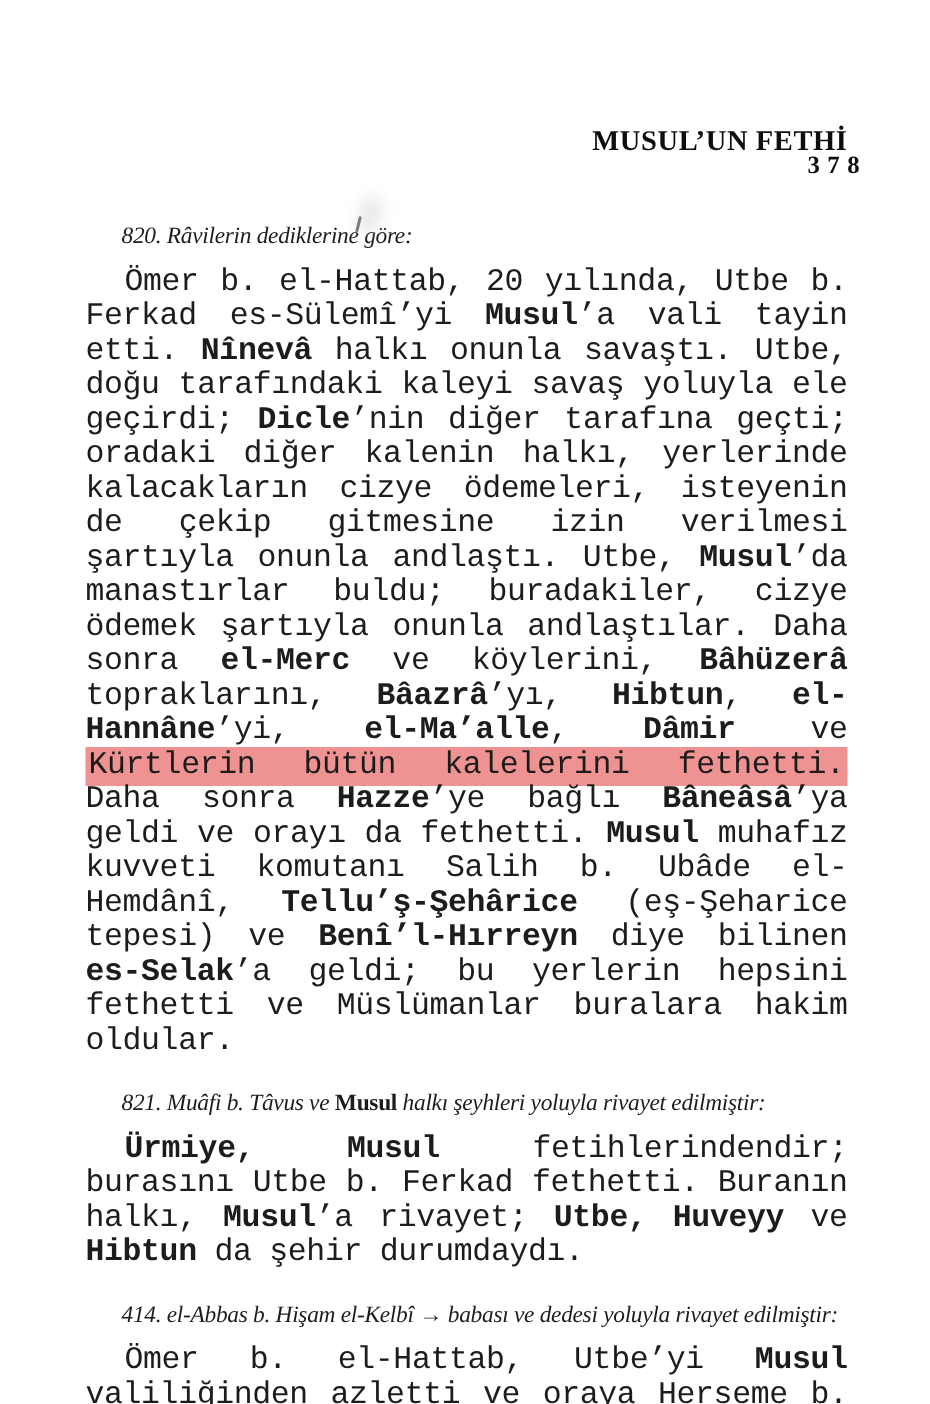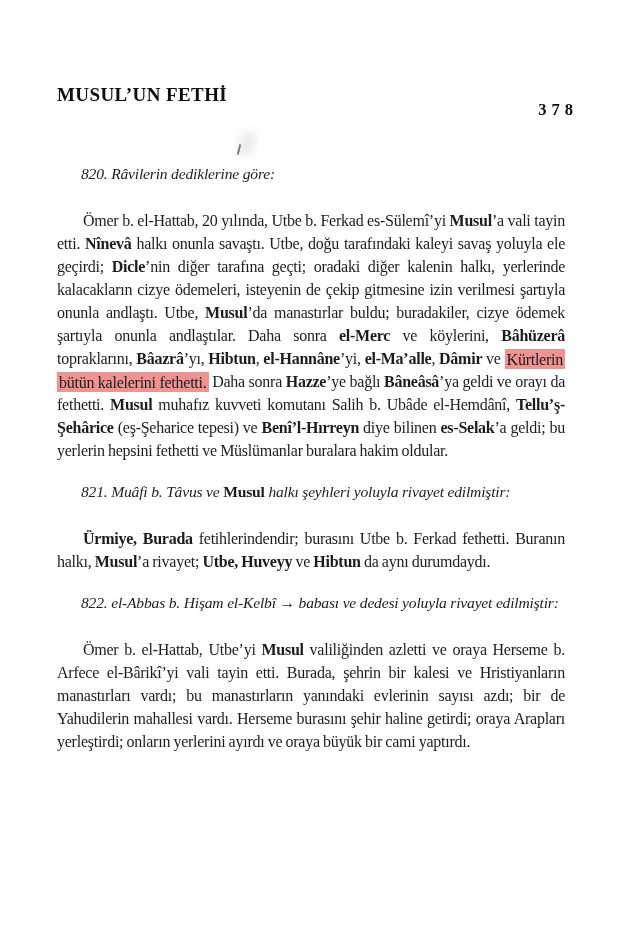--- a/index.html
+++ b/index.html
@@ -32,47 +32,48 @@
     top: 60px;
     width: 2px;
     height: 11px;
     background: #7d7d7d;
     border-radius: 1px;
     transform: rotate(14deg);
     box-shadow: 6px -8px 10px 6px rgba(190,190,190,0.35);
   }
   .title {
     margin-top: 84px;
-    text-align: left;
+    text-align: right;
     font-size: 19px;
     font-weight: bold;
     letter-spacing: 0.4px;
     color: #0e0e0e;
   }
   .heading {
     margin-top: 18px;
     font-style: italic;
     font-size: 15.6px;
     line-height: 23px;
     padding-left: 64px;
     text-indent: -40px;
     text-align: justify;
     letter-spacing: -0.2px;
   }
-  .heading:first-of-type { margin-top: 56px; font-family: Liberation Serif, serif; }
+  .heading:first-of-type { margin-top: 40px; font-family: Liberation Serif, serif; }
   .heading .seg-b { font-style: normal; }
   .body {
-    margin-top: 24px;
+    margin-top: 8px;
     margin-bottom: 8px;
-    font-size: 16px;
+    font-size: 21px;
     line-height: 23px;
     text-align: justify;
     text-indent: 26px;
     letter-spacing: -0.25px;
     word-spacing: -0.5px;
+    font-family: Liberation Mono, monospace;
   }
   .seg-b { font-weight: bold; }
   .seg-h {
     background: var(--hl);
     padding: 1.5px 2px;
     -webkit-box-decoration-break: clone;
     box-decoration-break: clone;
   }
 </style>
 </head>
@@ -85,22 +86,22 @@
   <div class="scan-artifact"></div>
 
   <h1 class="title">MUSUL’UN FETHİ</h1>
 
   <p class="heading"><span class="seg-r">820. Râvilerin dediklerine göre:</span></p>
 
   <p class="body"><span class="seg-r">Ömer b. el-Hattab, 20 yılında, Utbe b. Ferkad es-Sülemî’yi </span><span class="seg-b">Musul</span><span class="seg-r">’a vali tayin etti. </span><span class="seg-b">Nînevâ</span><span class="seg-r"> halkı onunla savaştı. Utbe, doğu tarafındaki kaleyi savaş yoluyla ele geçirdi; </span><span class="seg-b">Dicle</span><span class="seg-r">’nin diğer tarafına geçti; oradaki diğer kalenin halkı, yerlerinde kalacakların cizye ödemeleri, isteyenin de çekip gitmesine izin verilmesi şartıyla onunla andlaştı. Utbe, </span><span class="seg-b">Musul</span><span class="seg-r">’da manastırlar buldu; buradakiler, cizye ödemek şartıyla onunla andlaştılar. Daha sonra </span><span class="seg-b">el-Merc</span><span class="seg-r"> ve köylerini, </span><span class="seg-b">Bâhüzerâ</span><span class="seg-r"> topraklarını, </span><span class="seg-b">Bâazrâ</span><span class="seg-r">’yı, </span><span class="seg-b">Hibtun</span><span class="seg-r">, </span><span class="seg-b">el-Hannâne</span><span class="seg-r">’yi, </span><span class="seg-b">el-Ma’alle</span><span class="seg-r">, </span><span class="seg-b">Dâmir</span><span class="seg-r"> ve </span><span class="seg-h">Kürtlerin bütün kalelerini fethetti.</span><span class="seg-r"> Daha sonra </span><span class="seg-b">Hazze</span><span class="seg-r">’ye bağlı </span><span class="seg-b">Bâneâsâ</span><span class="seg-r">’ya geldi ve orayı da fethetti. </span><span class="seg-b">Musul</span><span class="seg-r"> muhafız kuvveti komutanı Salih b. Ubâde el-Hemdânî, </span><span class="seg-b">Tellu’ş-Şehârice</span><span class="seg-r"> (eş-Şeharice tepesi) ve </span><span class="seg-b">Benî’l-Hırreyn</span><span class="seg-r"> diye bilinen </span><span class="seg-b">es-Selak</span><span class="seg-r">’a geldi; bu yerlerin hepsini fethetti ve Müslümanlar buralara hakim oldular.</span></p>
 
   <p class="heading"><span class="seg-r">821. Muâfi b. Tâvus ve </span><span class="seg-b">Musul</span><span class="seg-r"> halkı şeyhleri yoluyla rivayet edilmiştir:</span></p>
 
-  <p class="body"><span class="seg-b">Ürmiye, Burada</span><span class="seg-r"> fetihlerindendir; burasını Utbe b. Ferkad fethetti. Buranın halkı, </span><span class="seg-b">Musul</span><span class="seg-r">’a rivayet; </span><span class="seg-b">Utbe, Huveyy</span><span class="seg-r"> ve </span><span class="seg-b">Hibtun</span><span class="seg-r"> da aynı durumdaydı.</span></p>
+  <p class="body"><span class="seg-b">Ürmiye, Musul</span><span class="seg-r"> fetihlerindendir; burasını Utbe b. Ferkad fethetti. Buranın halkı, </span><span class="seg-b">Musul</span><span class="seg-r">’a rivayet; </span><span class="seg-b">Utbe, Huveyy</span><span class="seg-r"> ve </span><span class="seg-b">Hibtun</span><span class="seg-r"> da şehir durumdaydı.</span></p>
 
 
-  <p class="heading"><span class="seg-r">822. el-Abbas b. Hişam el-Kelbî → babası ve dedesi yoluyla rivayet edilmiştir:</span></p>
+  <p class="heading"><span class="seg-r">414. el-Abbas b. Hişam el-Kelbî → babası ve dedesi yoluyla rivayet edilmiştir:</span></p>
 
 
 
   <p class="body"><span class="seg-r">Ömer b. el-Hattab, Utbe’yi </span><span class="seg-b">Musul</span><span class="seg-r"> valiliğinden azletti ve oraya Herseme b. Arfece el-Bârikî’yi vali tayin etti. Burada, şehrin bir kalesi ve Hristiyanların manastırları vardı; bu manastırların yanındaki evlerinin sayısı azdı; bir de Yahudilerin mahallesi vardı. Herseme burasını şehir haline getirdi; oraya Arapları yerleştirdi; onların yerlerini ayırdı ve oraya büyük bir cami yaptırdı.</span></p>
 
 </div>
 
 </body></html>

